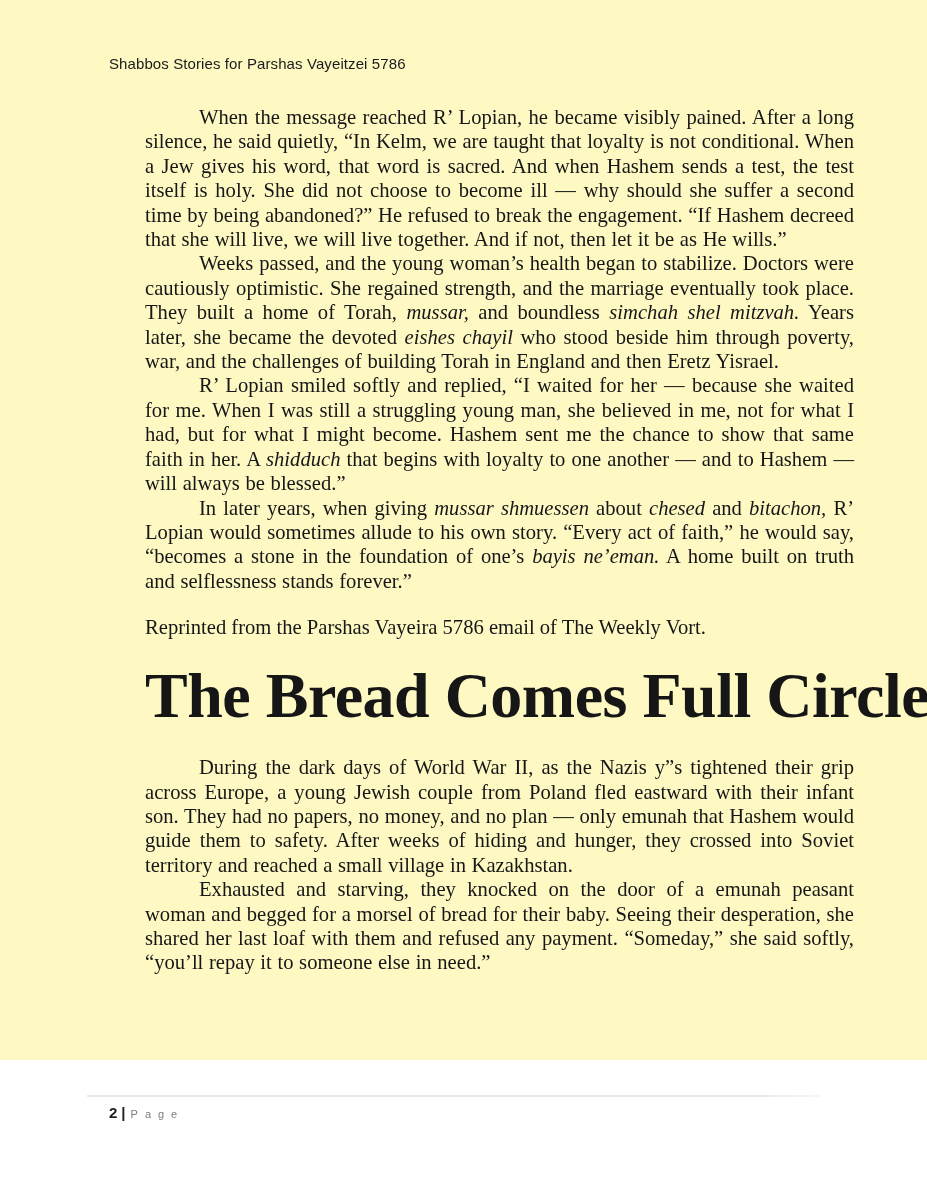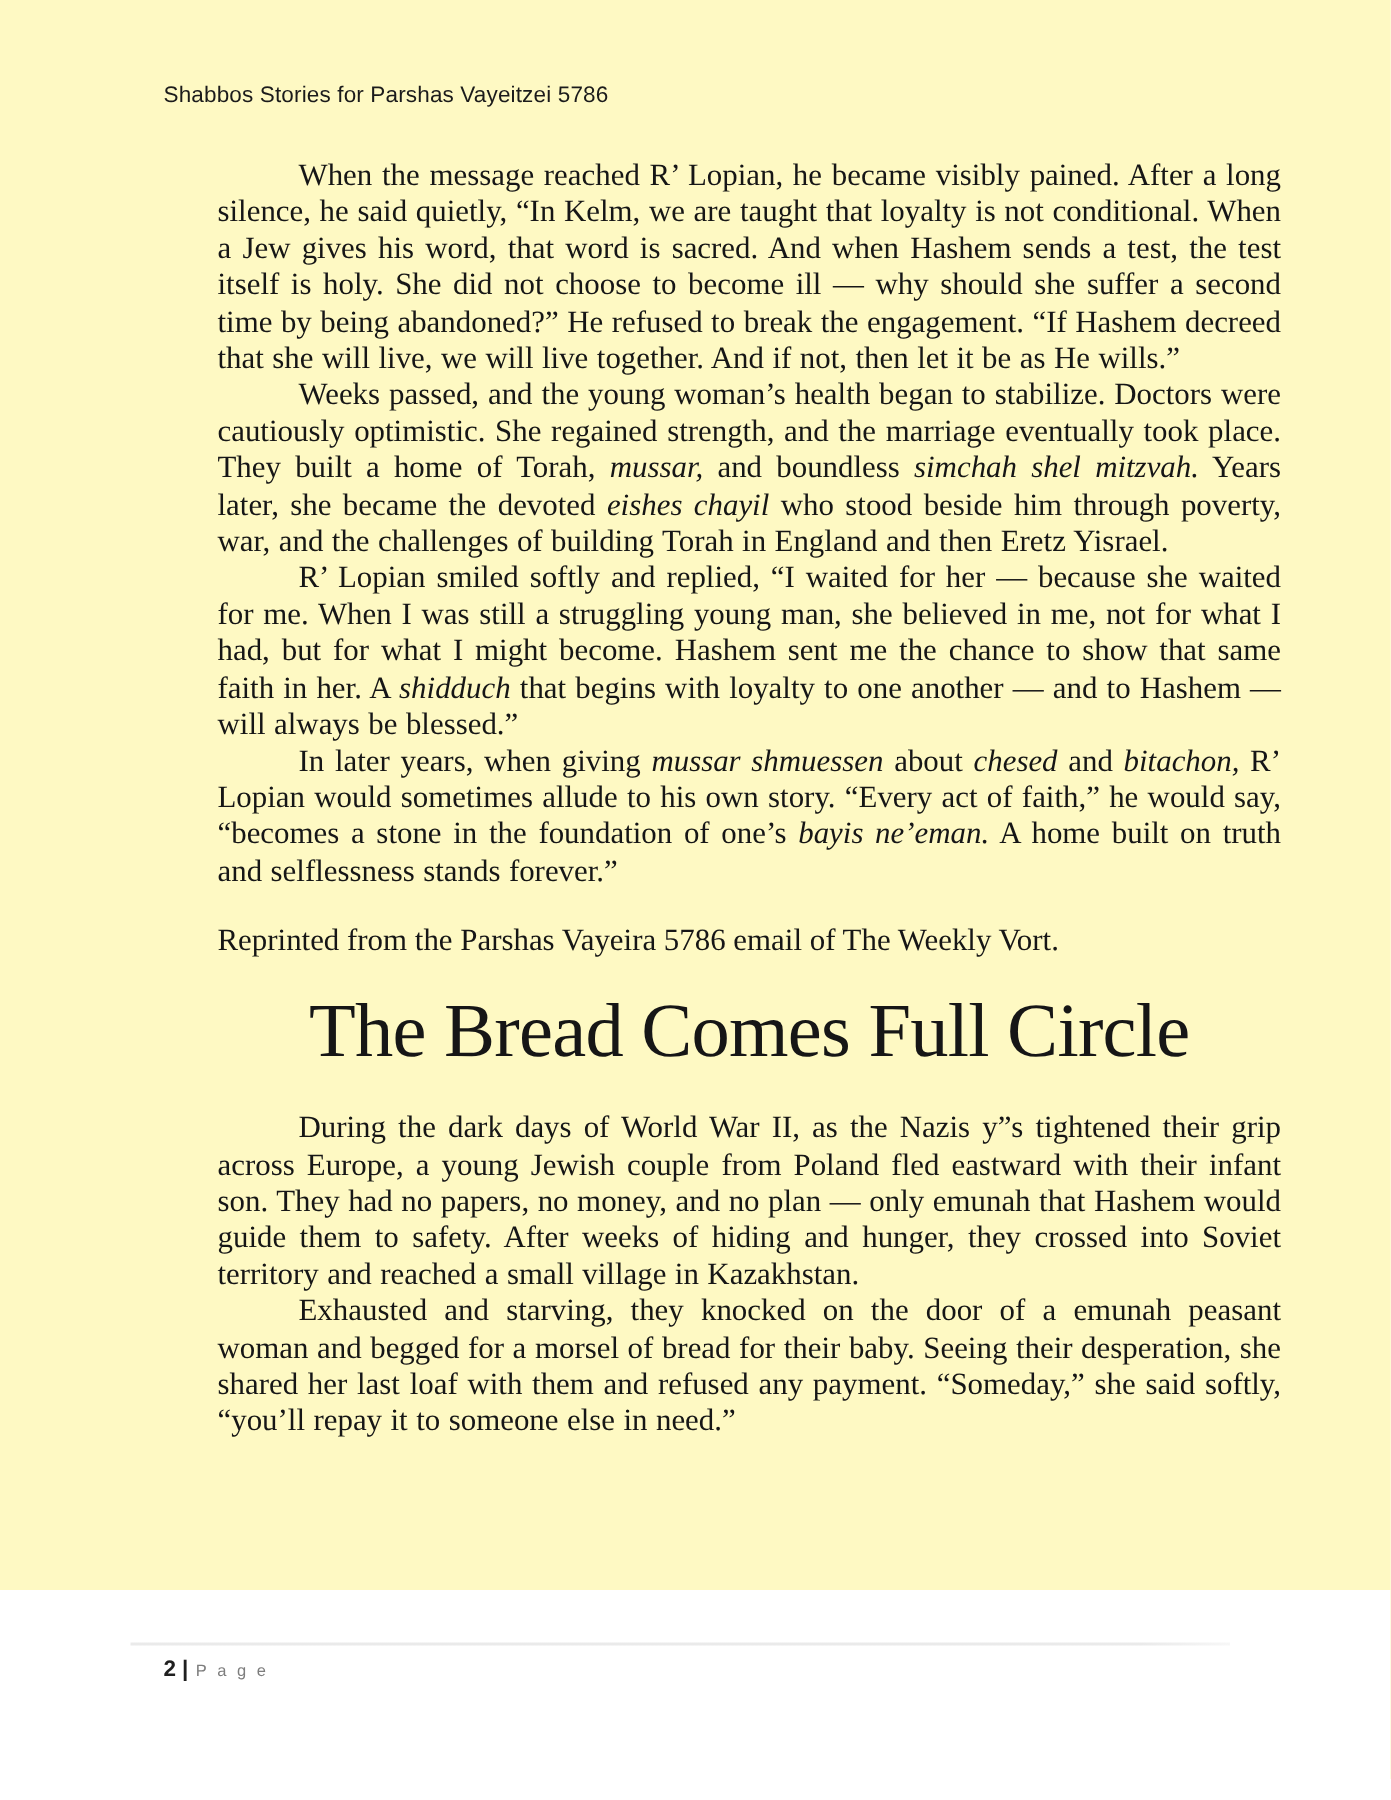--- a/index.html
+++ b/index.html
@@ -39,23 +39,23 @@
     word-spacing: 0.5px;
   }
   .body-para em { font-style: italic; }
   .reprint-note {
     margin: 22px 0 0 0;
     font-size: 20.6px;
     line-height: 24.4px;
   }
   .story-title {
     margin: 19px 0 23px 0;
-    font-size: 51px;
+    font-size: 64px;
     line-height: 1.15;
-    font-weight: normal;
+    font-weight: bold;
     text-align: center;
     letter-spacing: -0.5px;
     white-space: nowrap;
   }
   .doc-footer {
     position: absolute;
     left: 87px; top: 1095px;
     width: 733px;
   }
   .footer-rule {

